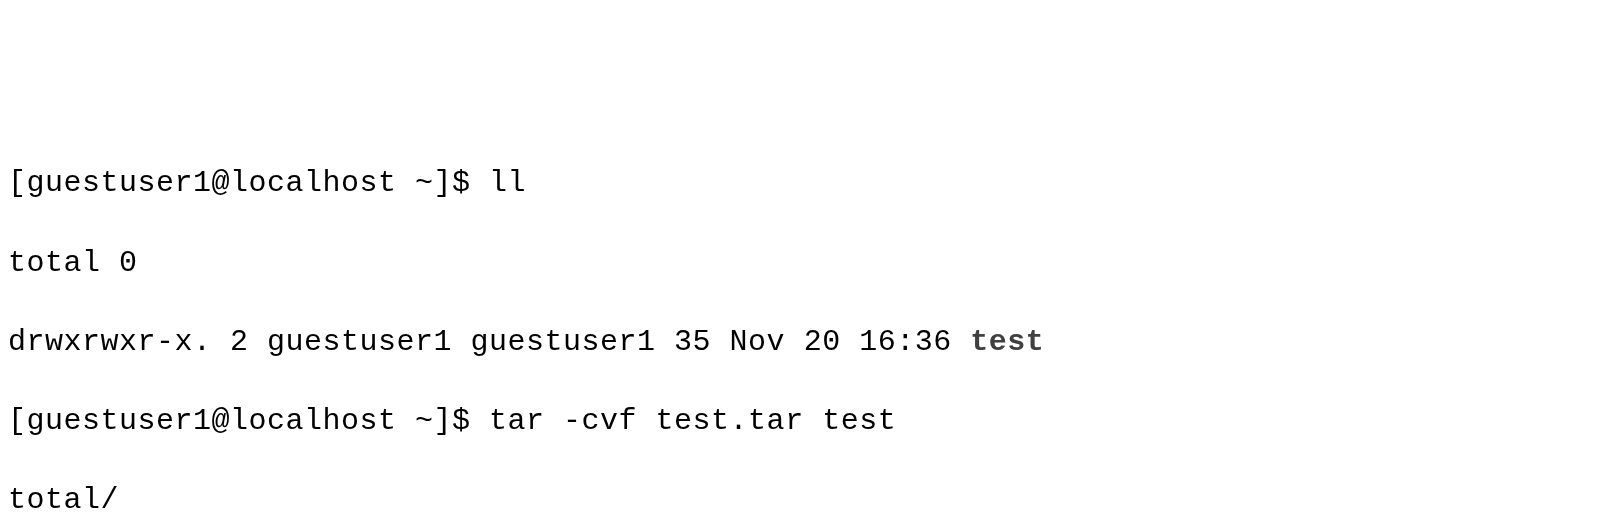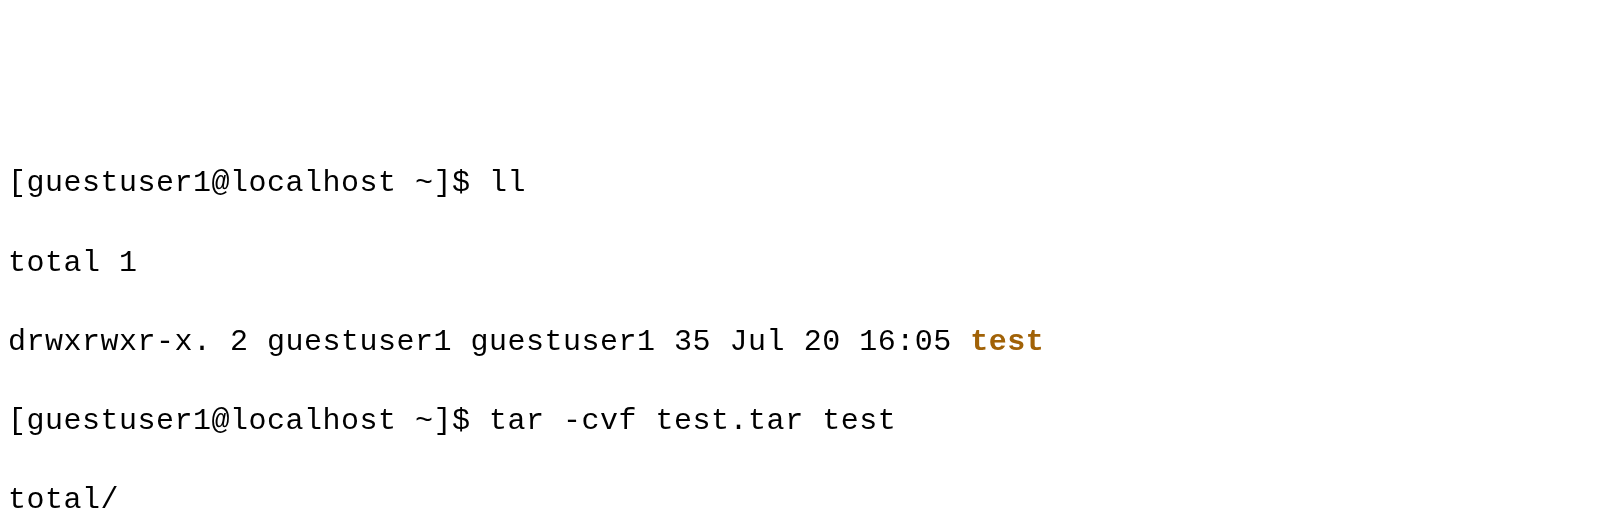--- a/index.html
+++ b/index.html
@@ -8,30 +8,30 @@
       font-family: "Consolas", "Monaco", "Courier New", monospace;
       font-size: 30px;
       line-height: 1.32;
       color: #000000;
       padding: 6px 8px;
       white-space: pre;
       letter-spacing: 0.5px;
       position: relative;
     }
     .line { display: block; }
-    .blue { color: #a16207; font-weight: bold; }
+    .blue { color: #404040; font-weight: bold; }
   </style>
 </head>
 <body>
 
 
 
 <div class="line"><span>[guestuser1@localhost ~]$ </span><span>ll</span></div>
-<div class="line">total 1</div>
-<div class="line"><span>drwxrwxr-x. 2 guestuser1 guestuser1 35 Jul 20 16:05 </span><span class="blue">test</span></div>
+<div class="line">total 0</div>
+<div class="line"><span>drwxrwxr-x. 2 guestuser1 guestuser1 35 Nov 20 16:36 </span><span class="blue">test</span></div>
 <div class="line"><span>[guestuser1@localhost ~]$ </span><span>tar -cvf test.tar test</span></div>
 <div class="line">total/</div>
 
 
 
 
 
 
 
 

